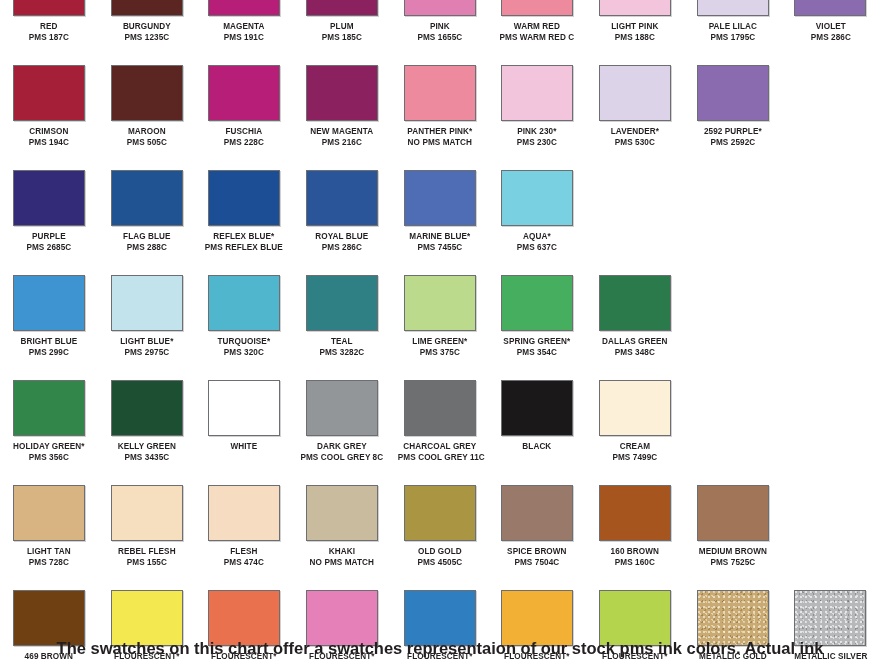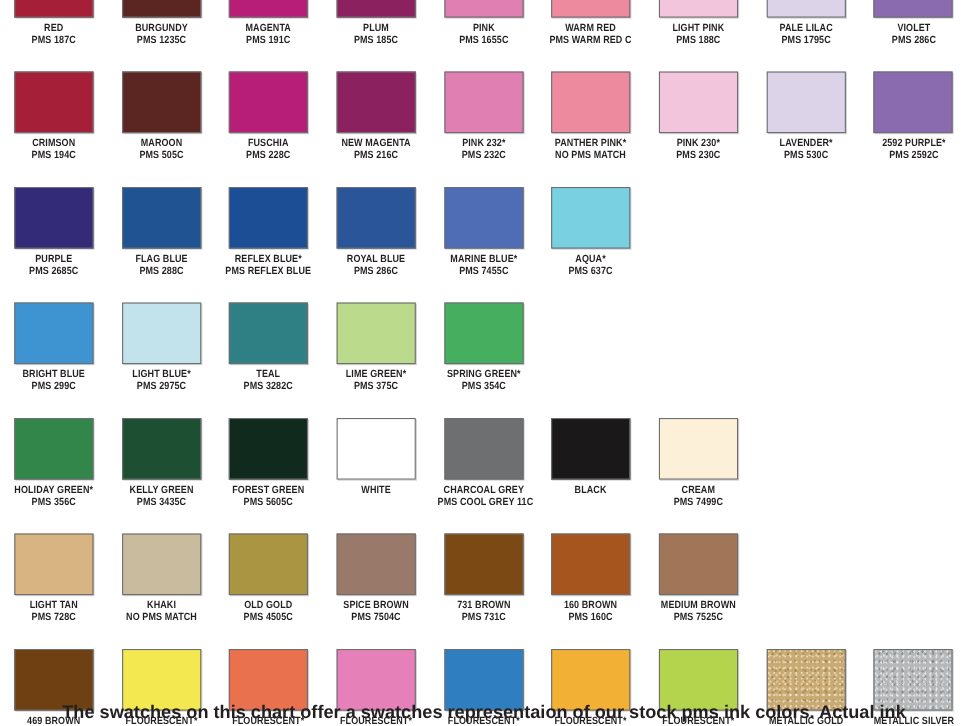--- a/index.html
+++ b/index.html
@@ -200,27 +200,20 @@
         </div>
       </div>
       <div class="swatch-cell">
         <div class="swatch-chip" style="background-color: rgb(140, 33, 96);"></div>
         <div class="swatch-labels">
           <span class="swatch-name">NEW MAGENTA</span>
           <span class="swatch-pms">PMS 216C</span>
         </div>
       </div>
       <div class="swatch-cell">
-        <div class="swatch-chip" style="background-color: rgb(224, 127, 178);"></div>
-        <div class="swatch-labels">
-          <span class="swatch-name">PINK 232*</span>
-          <span class="swatch-pms">PMS 232C</span>
-        </div>
-      </div>
-      <div class="swatch-cell">
         <div class="swatch-chip" style="background-color: rgb(238, 138, 158);"></div>
         <div class="swatch-labels">
           <span class="swatch-name">PANTHER PINK*</span>
           <span class="swatch-pms">NO PMS MATCH</span>
         </div>
       </div>
       <div class="swatch-cell">
         <div class="swatch-chip" style="background-color: rgb(242, 197, 220);"></div>
         <div class="swatch-labels">
           <span class="swatch-name">PINK 230*</span>
@@ -295,71 +288,85 @@
         </div>
       </div>
       <div class="swatch-cell">
         <div class="swatch-chip" style="background-color: rgb(195, 227, 236);"></div>
         <div class="swatch-labels">
           <span class="swatch-name">LIGHT BLUE*</span>
           <span class="swatch-pms">PMS 2975C</span>
         </div>
       </div>
       <div class="swatch-cell">
+        <div class="swatch-chip" style="background-color: rgb(79, 182, 206);"></div>
+        <div class="swatch-labels">
+          <span class="swatch-name">TURQUOISE*</span>
+          <span class="swatch-pms">PMS 320C</span>
+        </div>
+      </div>
+      <div class="swatch-cell">
         <div class="swatch-chip" style="background-color: rgb(46, 128, 132);"></div>
         <div class="swatch-labels">
           <span class="swatch-name">TEAL</span>
           <span class="swatch-pms">PMS 3282C</span>
         </div>
       </div>
       <div class="swatch-cell">
         <div class="swatch-chip" style="background-color: rgb(187, 218, 139);"></div>
         <div class="swatch-labels">
           <span class="swatch-name">LIME GREEN*</span>
           <span class="swatch-pms">PMS 375C</span>
         </div>
       </div>
       <div class="swatch-cell">
         <div class="swatch-chip" style="background-color: rgb(69, 175, 95);"></div>
         <div class="swatch-labels">
           <span class="swatch-name">SPRING GREEN*</span>
           <span class="swatch-pms">PMS 354C</span>
         </div>
       </div>
+      <div class="swatch-cell">
+        <div class="swatch-chip" style="background-color: rgb(43, 122, 75);"></div>
+        <div class="swatch-labels">
+          <span class="swatch-name">DALLAS GREEN</span>
+          <span class="swatch-pms">PMS 348C</span>
+        </div>
+      </div>
     </div>
     <div class="swatch-row">
       <div class="swatch-cell">
         <div class="swatch-chip" style="background-color: rgb(51, 134, 74);"></div>
         <div class="swatch-labels">
           <span class="swatch-name">HOLIDAY GREEN*</span>
           <span class="swatch-pms">PMS 356C</span>
         </div>
       </div>
       <div class="swatch-cell">
         <div class="swatch-chip" style="background-color: rgb(29, 79, 50);"></div>
         <div class="swatch-labels">
           <span class="swatch-name">KELLY GREEN</span>
           <span class="swatch-pms">PMS 3435C</span>
         </div>
       </div>
       <div class="swatch-cell">
-        <div class="swatch-chip" style="background-color: rgb(16, 42, 30);"></div>
-        <div class="swatch-labels">
-          <span class="swatch-name">FOREST GREEN</span>
-          <span class="swatch-pms">PMS 5605C</span>
-        </div>
-      </div>
-      <div class="swatch-cell">
         <div class="swatch-chip" style="background-color: rgb(255, 255, 255);"></div>
         <div class="swatch-labels">
           <span class="swatch-name">WHITE</span>
           <span class="swatch-pms"></span>
         </div>
       </div>
       <div class="swatch-cell">
+        <div class="swatch-chip" style="background-color: rgb(147, 150, 152);"></div>
+        <div class="swatch-labels">
+          <span class="swatch-name">DARK GREY</span>
+          <span class="swatch-pms">PMS COOL GREY 8C</span>
+        </div>
+      </div>
+      <div class="swatch-cell">
         <div class="swatch-chip" style="background-color: rgb(110, 111, 113);"></div>
         <div class="swatch-labels">
           <span class="swatch-name">CHARCOAL GREY</span>
           <span class="swatch-pms">PMS COOL GREY 11C</span>
         </div>
       </div>
       <div class="swatch-cell">
         <div class="swatch-chip" style="background-color: rgb(26, 24, 24);"></div>
         <div class="swatch-labels">
           <span class="swatch-name">BLACK</span>
@@ -376,45 +383,52 @@
     </div>
     <div class="swatch-row">
       <div class="swatch-cell">
         <div class="swatch-chip" style="background-color: rgb(216, 180, 131);"></div>
         <div class="swatch-labels">
           <span class="swatch-name">LIGHT TAN</span>
           <span class="swatch-pms">PMS 728C</span>
         </div>
       </div>
       <div class="swatch-cell">
+        <div class="swatch-chip" style="background-color: rgb(246, 223, 190);"></div>
+        <div class="swatch-labels">
+          <span class="swatch-name">REBEL FLESH</span>
+          <span class="swatch-pms">PMS 155C</span>
+        </div>
+      </div>
+      <div class="swatch-cell">
+        <div class="swatch-chip" style="background-color: rgb(246, 220, 192);"></div>
+        <div class="swatch-labels">
+          <span class="swatch-name">FLESH</span>
+          <span class="swatch-pms">PMS 474C</span>
+        </div>
+      </div>
+      <div class="swatch-cell">
         <div class="swatch-chip" style="background-color: rgb(200, 187, 158);"></div>
         <div class="swatch-labels">
           <span class="swatch-name">KHAKI</span>
           <span class="swatch-pms">NO PMS MATCH</span>
         </div>
       </div>
       <div class="swatch-cell">
         <div class="swatch-chip" style="background-color: rgb(170, 150, 66);"></div>
         <div class="swatch-labels">
           <span class="swatch-name">OLD GOLD</span>
           <span class="swatch-pms">PMS 4505C</span>
         </div>
       </div>
       <div class="swatch-cell">
         <div class="swatch-chip" style="background-color: rgb(153, 121, 106);"></div>
         <div class="swatch-labels">
           <span class="swatch-name">SPICE BROWN</span>
           <span class="swatch-pms">PMS 7504C</span>
-        </div>
-      </div>
-      <div class="swatch-cell">
-        <div class="swatch-chip" style="background-color: rgb(123, 74, 20);"></div>
-        <div class="swatch-labels">
-          <span class="swatch-name">731 BROWN</span>
-          <span class="swatch-pms">PMS 731C</span>
         </div>
       </div>
       <div class="swatch-cell">
         <div class="swatch-chip" style="background-color: rgb(167, 85, 31);"></div>
         <div class="swatch-labels">
           <span class="swatch-name">160 BROWN</span>
           <span class="swatch-pms">PMS 160C</span>
         </div>
       </div>
       <div class="swatch-cell">

